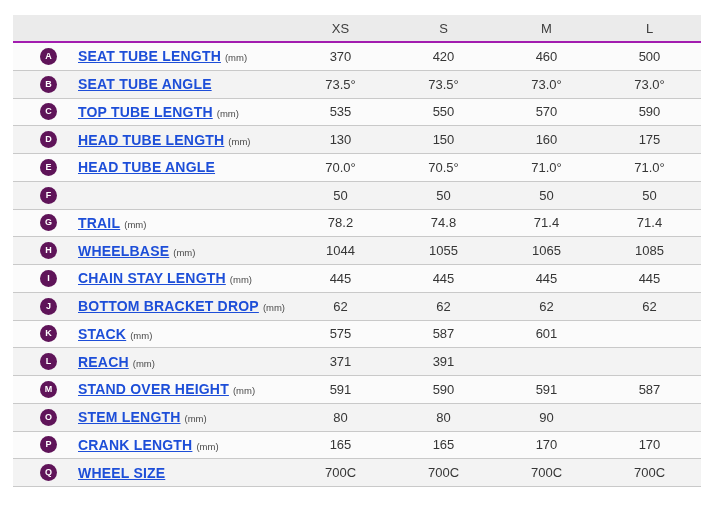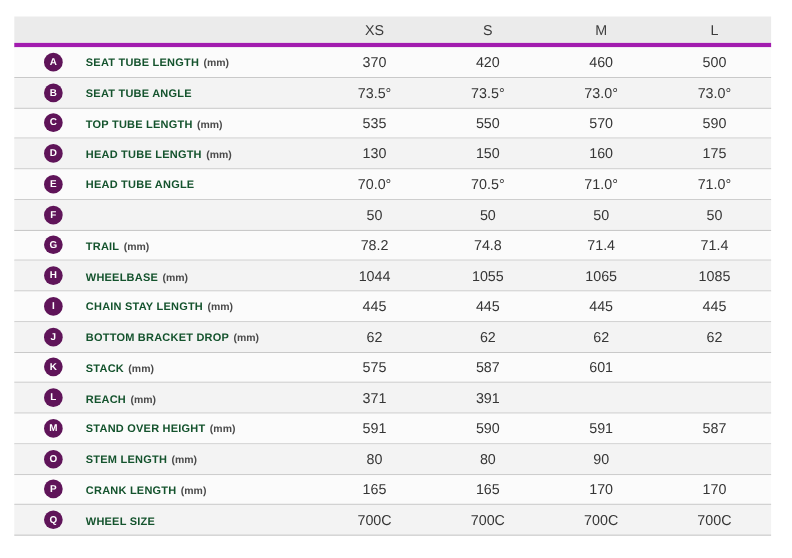--- a/index.html
+++ b/index.html
@@ -25,21 +25,21 @@
     display: grid;
     grid-template-columns: 1fr 103px 103px 103px 103px;
     align-items: center;
     height: 27.75px;
     box-sizing: border-box;
     border-bottom: 1px solid #c9c9c9;
   }
   .header-row {
     background: #ebebeb;
     height: 28px;
-    border-bottom: 4px solid #a21caf;
+    border-bottom: 2px solid #a21caf;
   }
   .data-row.odd  { background: #fbfbfb; }
   .data-row.even { background: #f3f3f3; }
 
   .value-cell {
     text-align: center;
     font-size: 13px;
     color: #363636;
     white-space: nowrap;
   }
@@ -62,29 +62,30 @@
     color: #ffffff;
     display: inline-flex;
     align-items: center;
     justify-content: center;
     font-size: 9px;
     font-weight: bold;
     line-height: 1;
     margin-right: 21px;
   }
   .label-text {
-    font-size: 10px;
+    font-size: 14px;
     font-weight: bold;
-    color: #14532d;
+    color: #1d4ed8;
     letter-spacing: 0.2px;
     white-space: nowrap;
+    text-decoration: underline;
   }
   .label-unit {
     font-size: 9.5px;
-    font-weight: bold;
+    font-weight: normal;
     color: #4a4a4a;
     margin-left: 4px;
     white-space: nowrap;
   }
 </style>
 </head>
 <body>
 
 <div class="page">
   <div class="geo-table">

